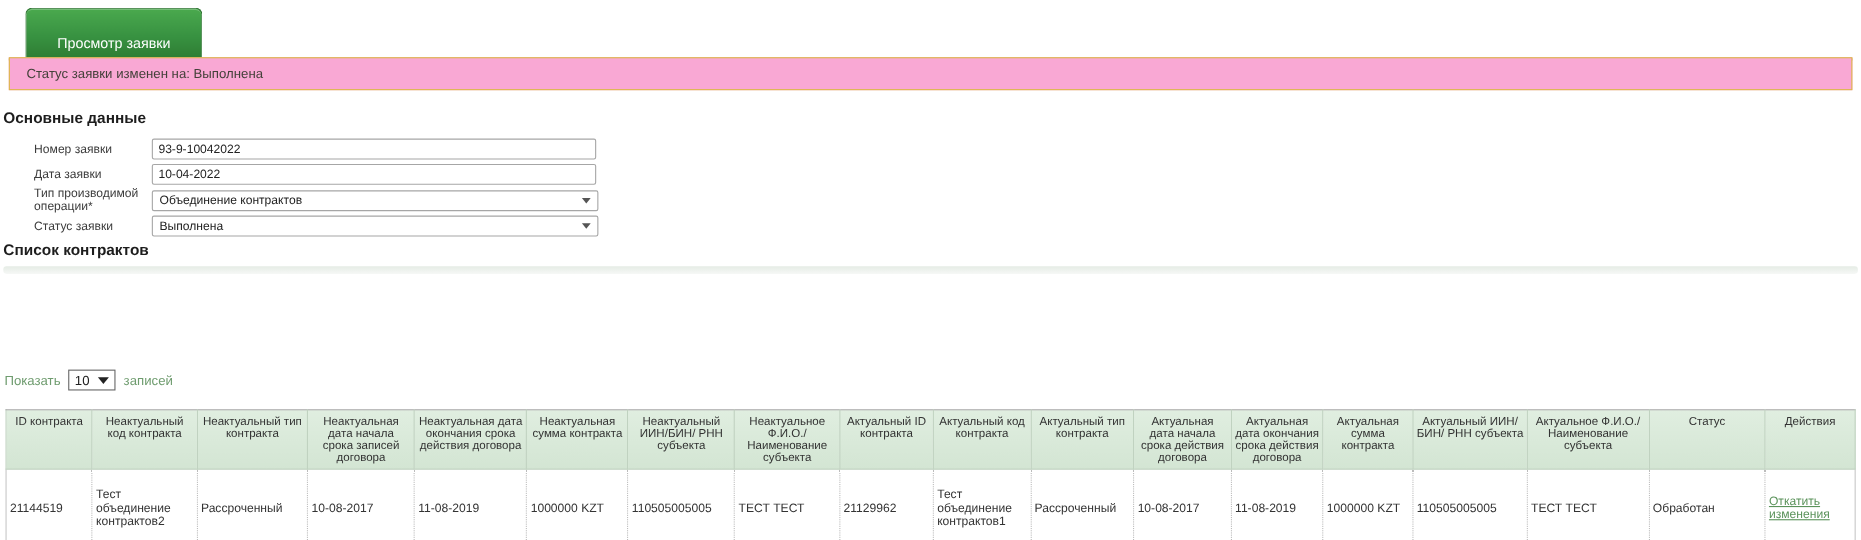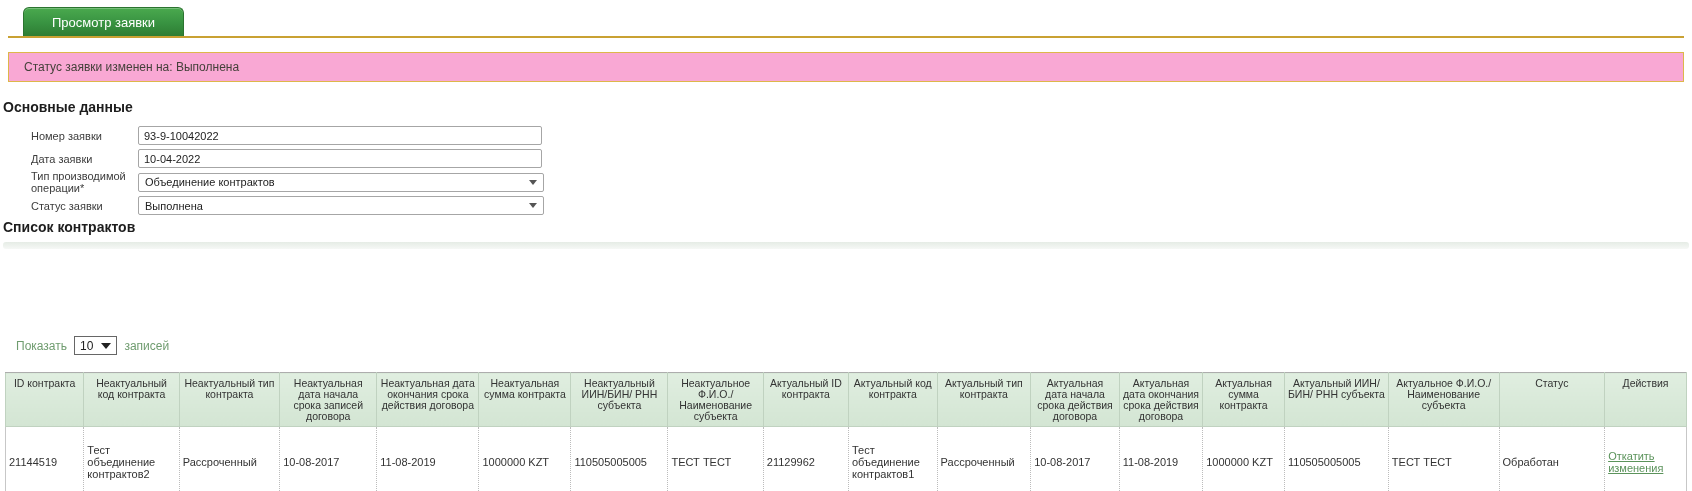--- a/index.html
+++ b/index.html
@@ -3,21 +3,21 @@
 <meta charset="utf-8">
 <style>
   html,body{margin:0;padding:0;background:#fff;}
   #app{
     position:relative;width:1692px;height:491px;overflow:hidden;background:#fff;
     font-family:"Liberation Sans","DejaVu Sans",sans-serif;color:#333;
   }
   
   .tab-bar{position:absolute;left:8px;right:8px;top:7px;border-bottom:2px solid #c9a133;}
   .tab{
-    display:inline-block;margin-left:15px;padding:7px 28px 6px;
+    display:inline-block;margin-left:15px;padding:24px 28px 6px;
     background:linear-gradient(180deg,#4aa94e 0%,#389241 55%,#2e7d33 100%);
     color:#fff;font-size:13px;border:1px solid #2b742f;border-bottom:none;
     border-radius:6px 6px 0 0;box-shadow:inset 0 1px 0 rgba(255,255,255,.25);
   }
   
   .alert{
     position:absolute;left:8px;right:8px;top:52px;height:28px;
     background:#f9a8d4;border:1px solid #ddb74a;display:flex;align-items:center;
     padding-left:15px;font-size:12px;color:#44413a;
   }
@@ -39,21 +39,21 @@
     display:flex;align-items:center;justify-content:space-between;
     font-size:11px;padding:0 6px;color:#222;cursor:default;
   }
   .caret{width:0;height:0;border-left:4px solid transparent;border-right:4px solid transparent;border-top:5px solid #555;}
   
   .divider{
     position:absolute;left:3px;right:3px;top:242px;height:7px;border-radius:3px;
     background:linear-gradient(180deg,#e5ece5,#f6f8f6);
   }
   
-  .show-entries{position:absolute;left:16px;top:336px;display:flex;align-items:center;gap:7px;
+  .show-entries{position:absolute;left:4px;top:336px;display:flex;align-items:center;gap:7px;
     font-size:12px;color:#6f9c6f;}
   .page-size{
     min-width:30px;height:17px;border:1px solid #666;background:#fff;color:#222;
     display:inline-flex;align-items:center;gap:8px;padding:0 5px;font-size:12px;cursor:default;
   }
   .page-size .caret{border-top-color:#222;border-top-width:6px;border-left-width:5px;border-right-width:5px;}
   
   .table-wrap{position:absolute;left:5px;right:5px;top:372px;}
   table{width:100%;border-collapse:collapse;table-layout:fixed;}
   thead th{

